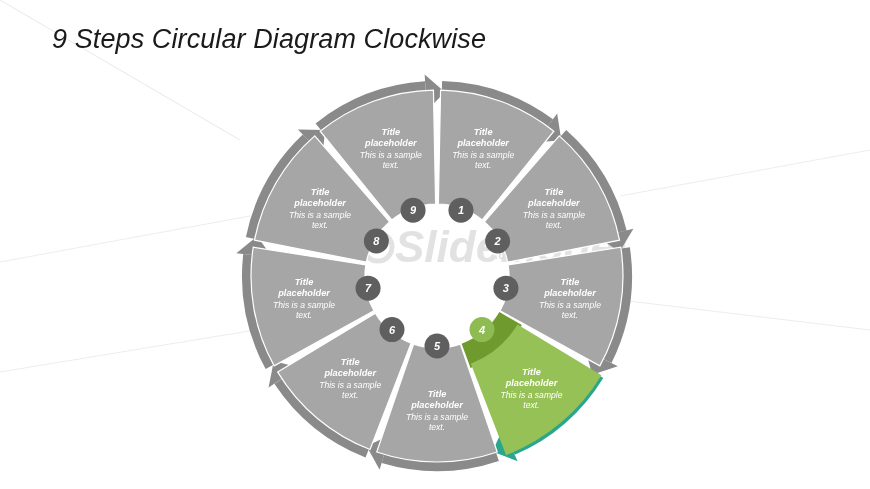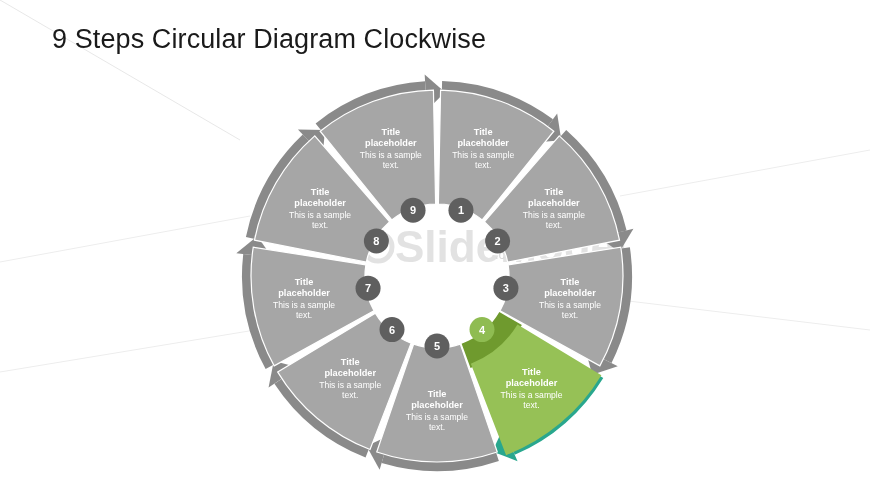--- a/index.html
+++ b/index.html
@@ -10,20 +10,21 @@
   }
   body {
     font-family: "Liberation Sans", sans-serif;
   }
   #slide {
     position: relative;
     width: 870px;
     height: 489px;
     background: #ffffff;
     overflow: hidden;
+    font-style: italic;
   }
   #bg-lines {
     position: absolute;
     left: 0; top: 0;
     width: 870px; height: 489px;
     pointer-events: none;
   }
   #slide-title {
     position: absolute;
     left: 52px;

